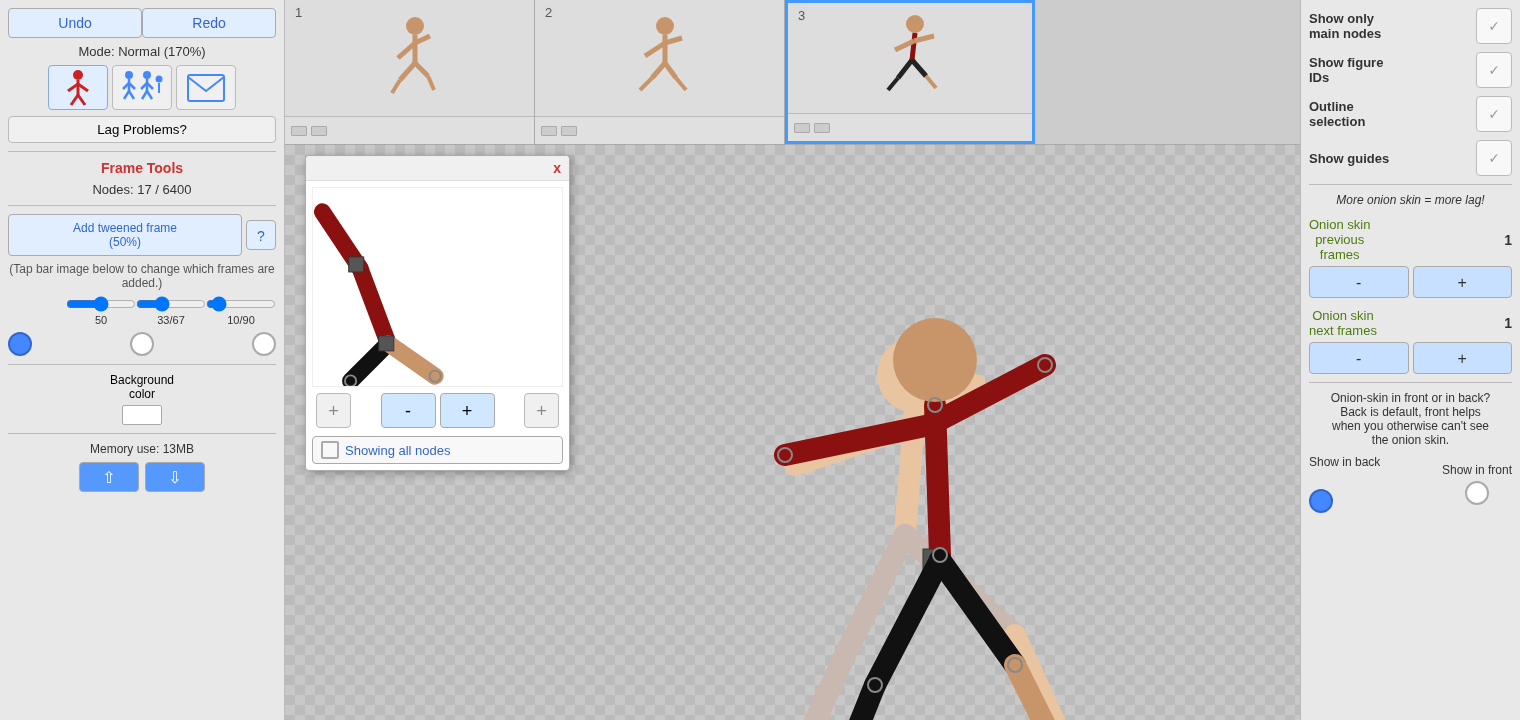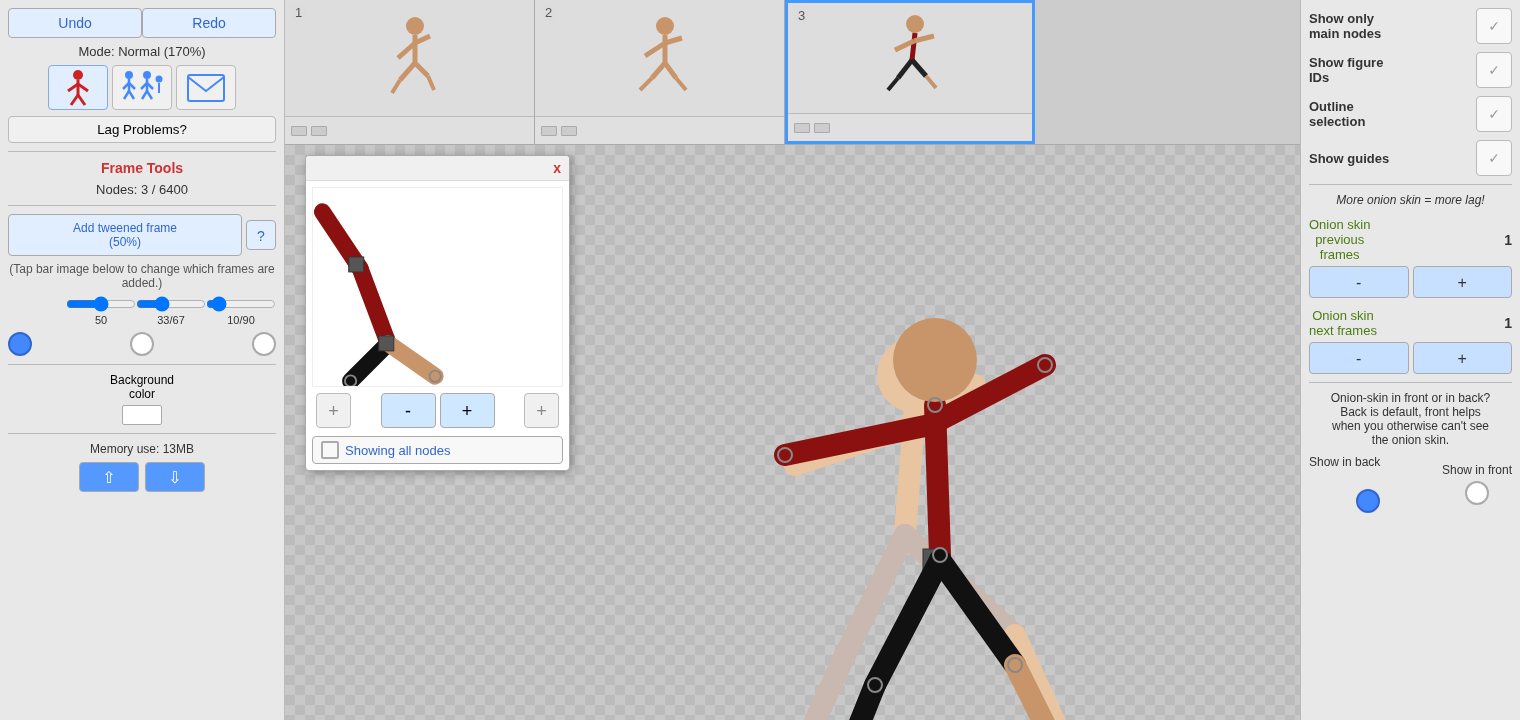--- a/index.html
+++ b/index.html
@@ -443,21 +443,21 @@
     <div class="figure-tool-btn">
       <svg width="40" height="30" viewBox="0 0 40 30">
         <rect x="2" y="2" width="36" height="26" rx="2" fill="none" stroke="#4488ff" stroke-width="2"></rect>
         <polyline points="2,4 20,18 38,4" fill="none" stroke="#4488ff" stroke-width="2"></polyline>
       </svg>
     </div>
   </div>
   <button class="lag-btn">Lag Problems?</button>
   <div class="divider"></div>
   <div class="frame-tools-title">Frame Tools</div>
-  <div class="nodes-text">Nodes: 3 / 6400</div>
+  <div class="nodes-text">Nodes: 17 / 6400</div>
   <div class="divider"></div>
   <div class="add-tweened-row">
     <button class="btn-tweened">Add tweened frame<br>(50%)</button>
     <div class="btn-question">?</div>
   </div>
   <div class="tap-bar-text">(Tap bar image below to change which frames are added.)</div>
   <div class="slider-row">
     <div class="slider-container">
       <input type="range" min="0" max="100" value="50" style="">
       <div class="slider-val">50</div>
@@ -696,21 +696,21 @@
       <div class="btn-onion">-</div>
       <div class="btn-onion">+</div>
     </div>
   </div>
 
   <div class="right-divider"></div>
 
   <div class="onion-skin-back-text">Onion-skin in front or in back?<br>Back is default, front helps<br>when you otherwise can't see<br>the onion skin.</div>
 
   <div class="show-back-front-row">
-    <div style="display:flex; flex-direction:column; align-items:flex-end; gap:20px;">
+    <div style="display:flex; flex-direction:column; align-items:flex-start; gap:20px;">
       <div class="show-bf-label">Show in back</div>
       <div class="radio-btn-small active"></div>
     </div>
     <div style="display:flex; flex-direction:column; align-items:center; gap:4px;">
       <div class="show-bf-label">Show in front</div>
       <div class="radio-btn-small"></div>
     </div>
   </div>
 </div>
 

